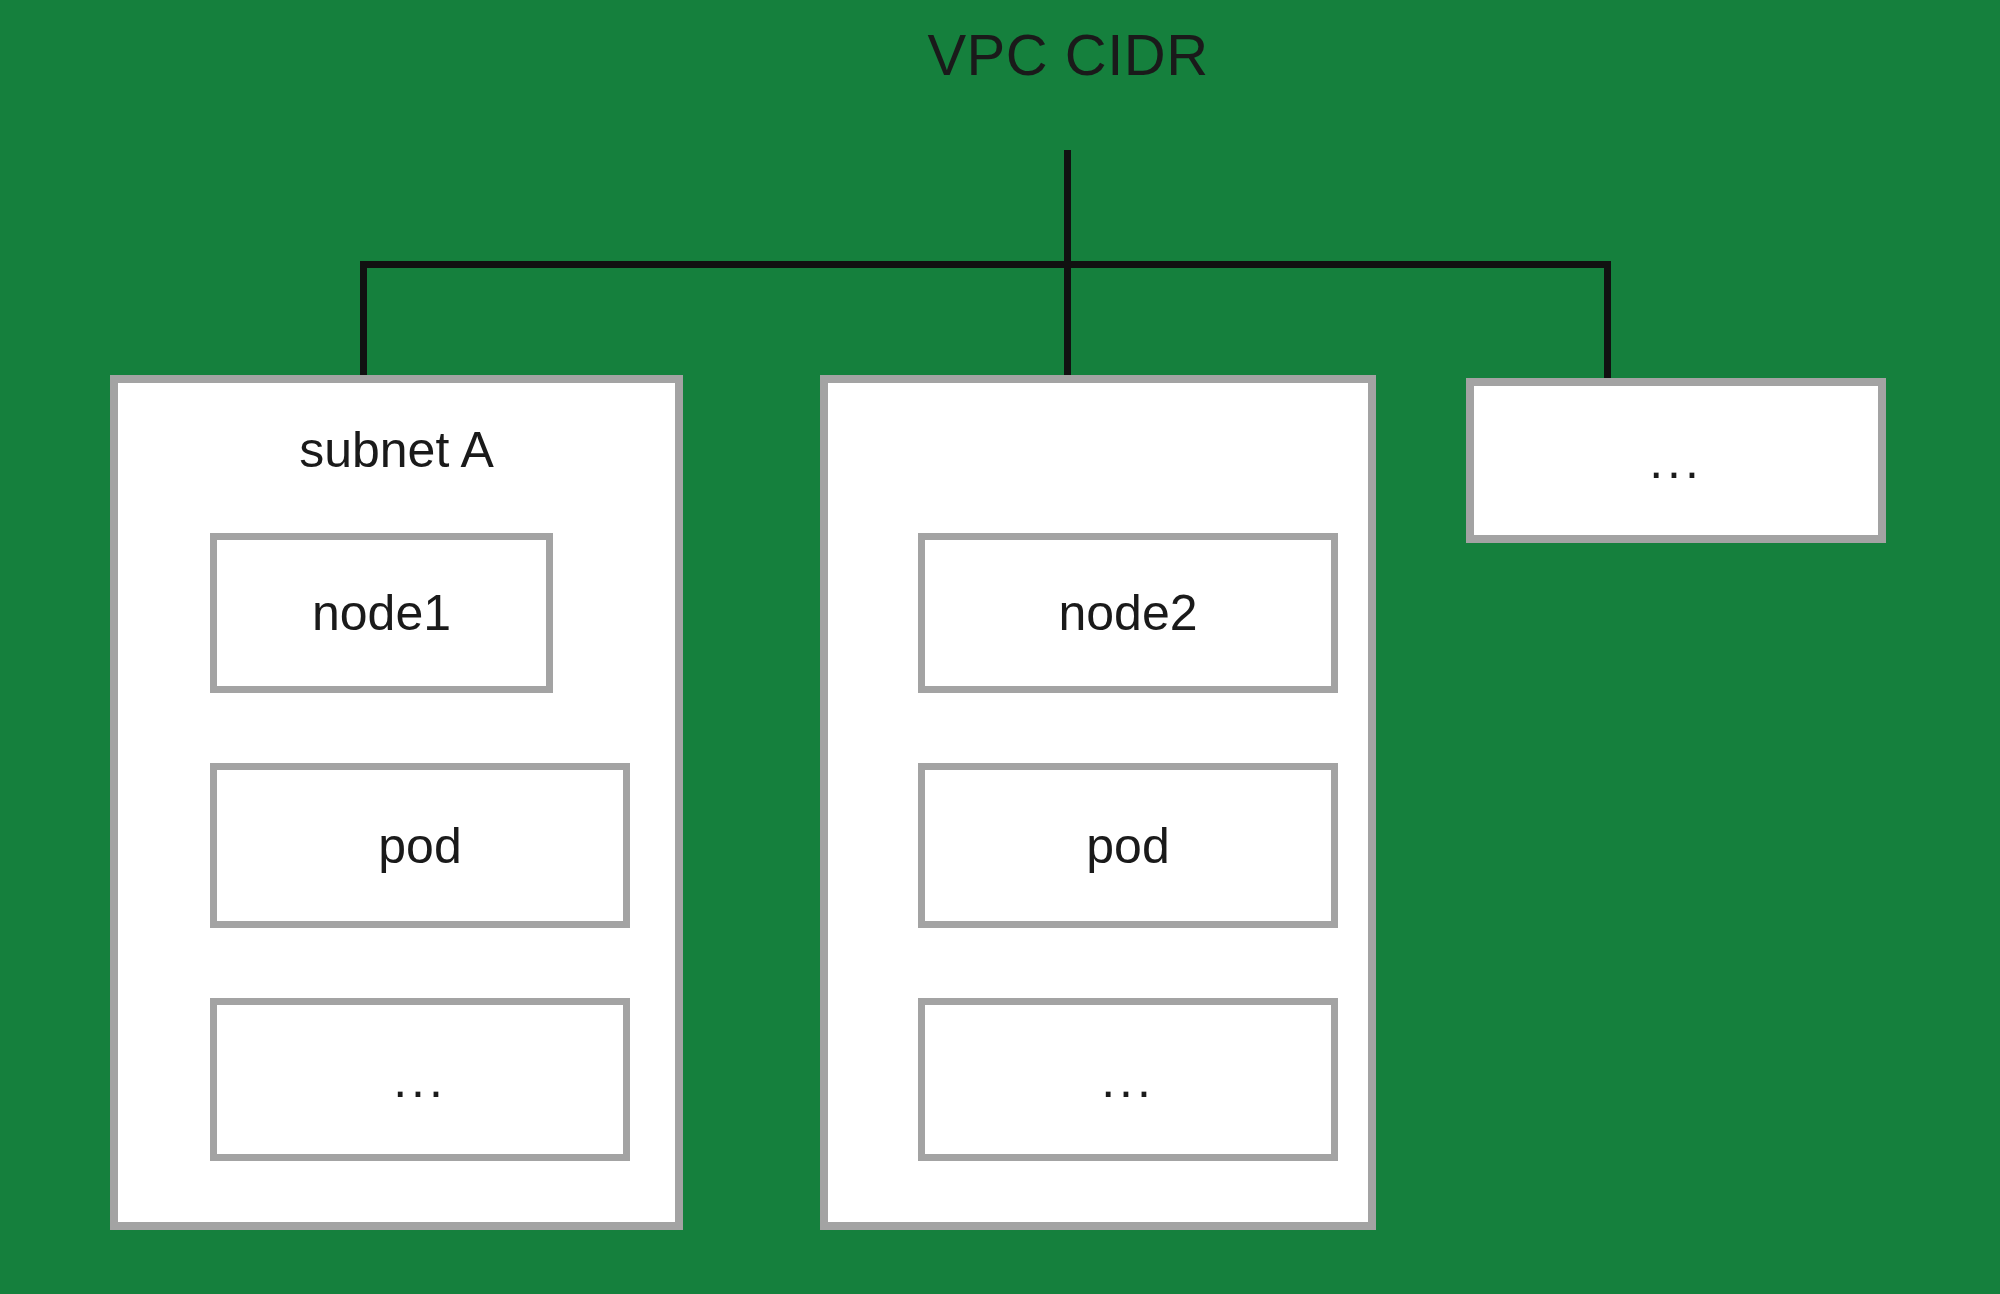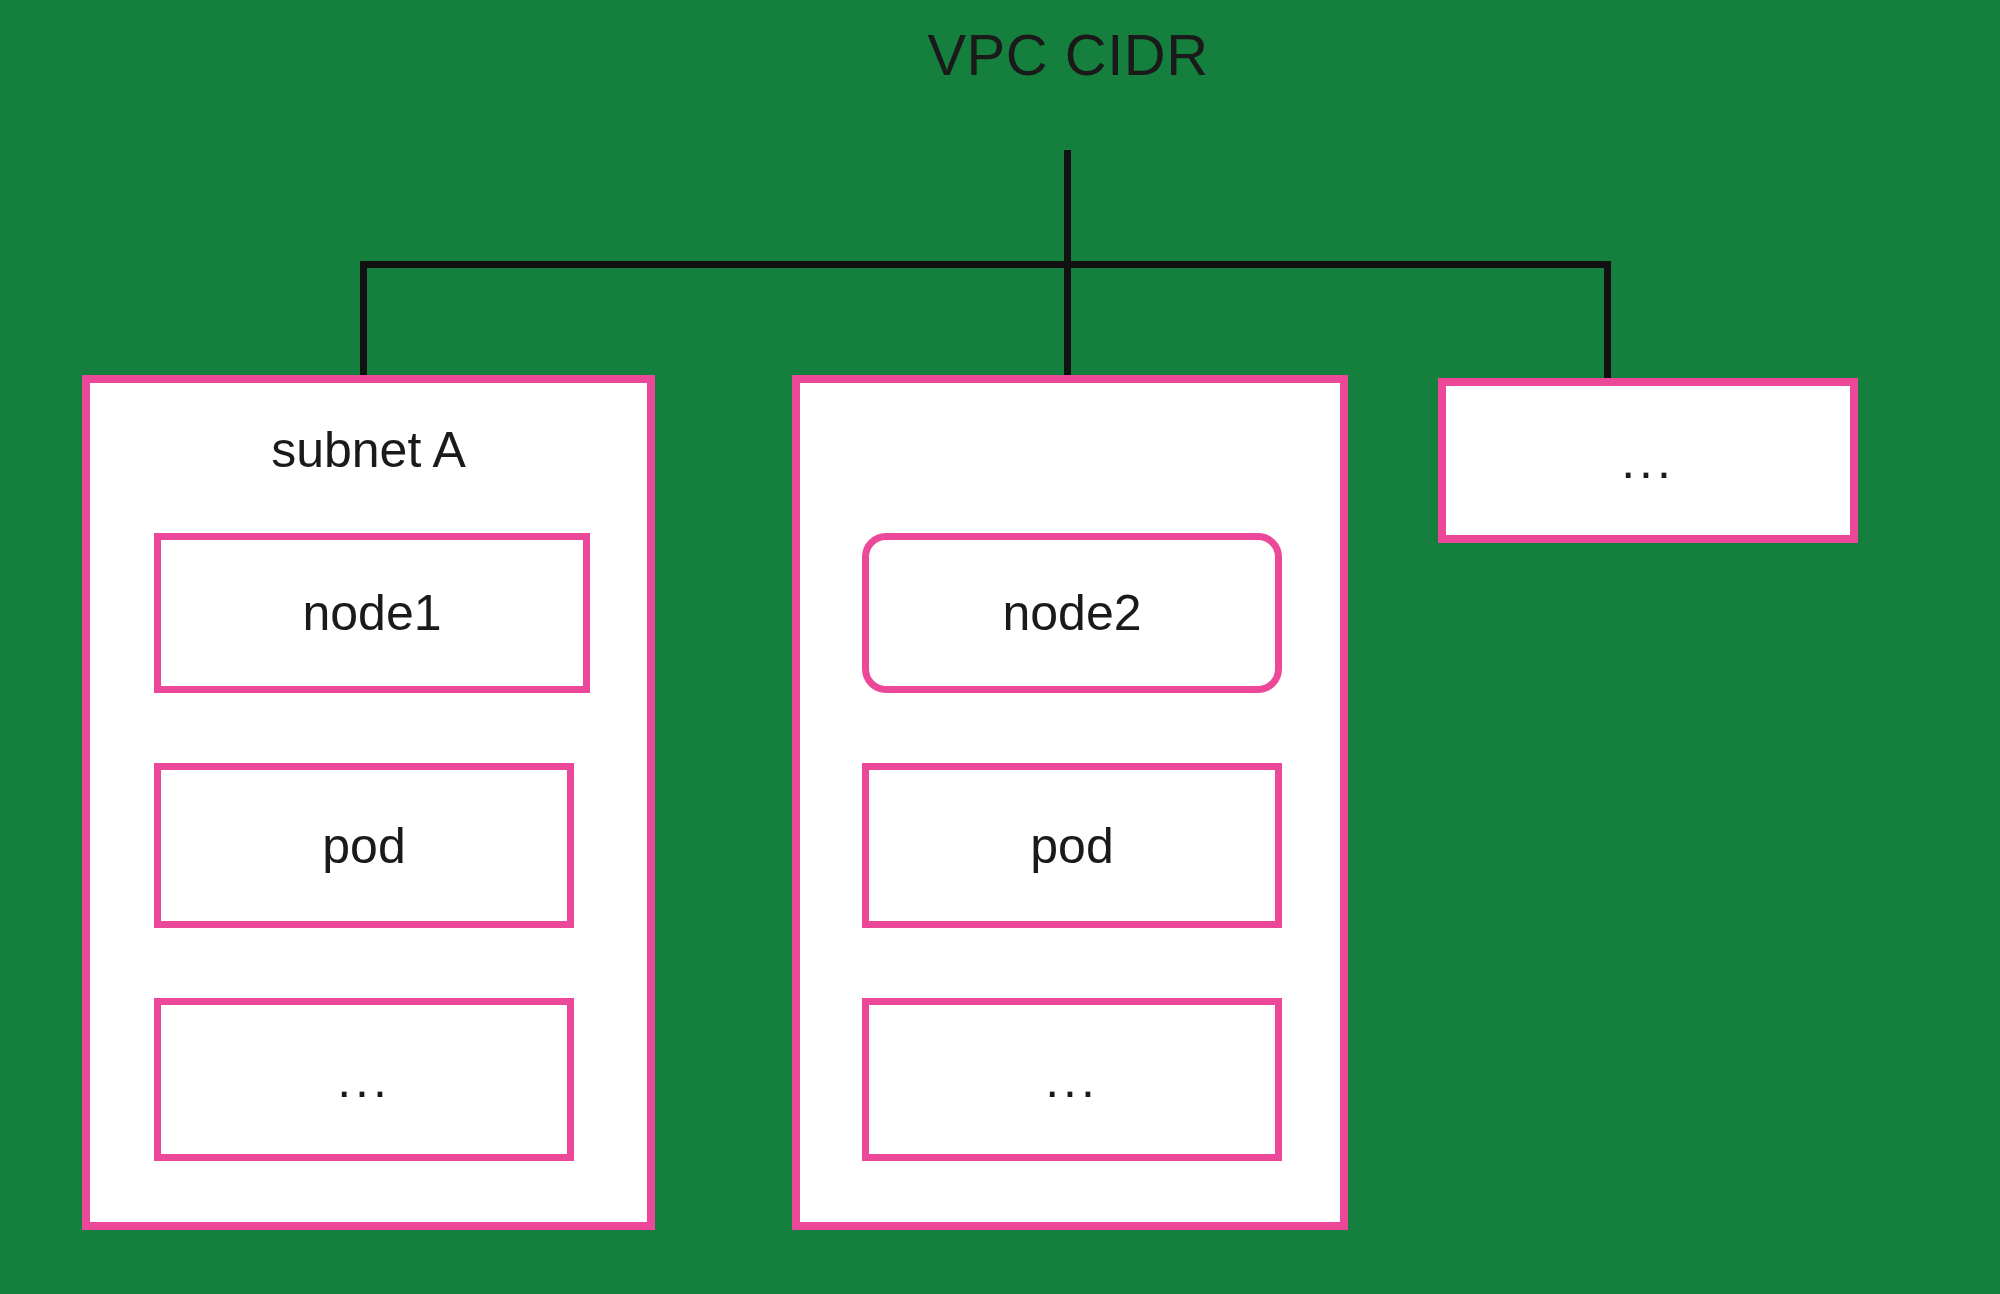--- a/index.html
+++ b/index.html
@@ -43,22 +43,23 @@
   #conn-root-stem   { left: 1064px; top: 150px;  height: 118px; }
   #conn-bus         { left: 360px;  top: 261px;  width: 1251px; }
   #conn-branch-a    { left: 360px;  top: 261px;  height: 117px; }
   #conn-branch-b    { left: 1064px; top: 261px;  height: 117px; }
   #conn-branch-more { left: 1604px; top: 261px;  height: 120px; }
 
   
   .box {
     position: absolute;
     background: #ffffff;
-    border: 8px solid #ec4899;
+    border: 8px solid #a3a3a3;
     box-sizing: border-box;
+    margin-left: 28px;
   }
   .box-inner {
     border-width: 7px;
   }
   .box-label {
     position: absolute;
     left: 0;
     right: 0;
     text-align: center;
     color: #1a1a1a;
@@ -70,26 +71,26 @@
   #subnet-a { left: 82px;  top: 375px; width: 573px; height: 855px; }
   #subnet-b { left: 792px; top: 375px; width: 556px; height: 855px; }
 
   .subnet-title {
     top: 38px;
     font-size: 50px;
     line-height: 58px;
   }
 
   
-  #node1-box { left: 64px; top: 150px; width: 436px; height: 160px; }
+  #node1-box { left: 64px; top: 150px; width: 343px; height: 160px; }
   #pod-a-box { left: 64px; top: 380px; width: 420px; height: 165px; }
   #more-a-box{ left: 64px; top: 615px; width: 420px; height: 163px; }
 
   
-  #node2-box { left: 62px; top: 150px; width: 420px; height: 160px; border-radius: 24px; }
+  #node2-box { left: 62px; top: 150px; width: 420px; height: 160px; }
   #pod-b-box { left: 62px; top: 380px; width: 420px; height: 165px; }
   #more-b-box{ left: 62px; top: 615px; width: 420px; height: 163px; }
 
   
   #more-subnet-box { left: 1438px; top: 378px; width: 420px; height: 165px; }
 
   .inner-label {
     top: 50%;
     transform: translateY(-50%);
     font-size: 50px;

